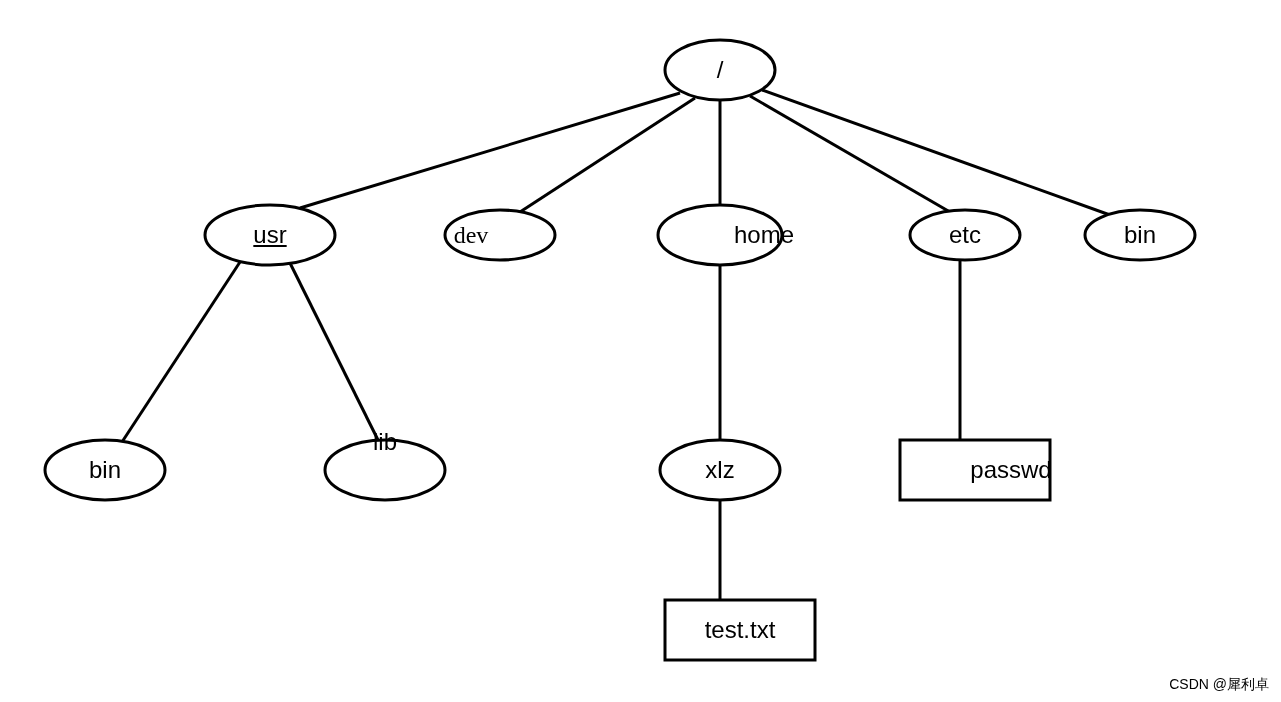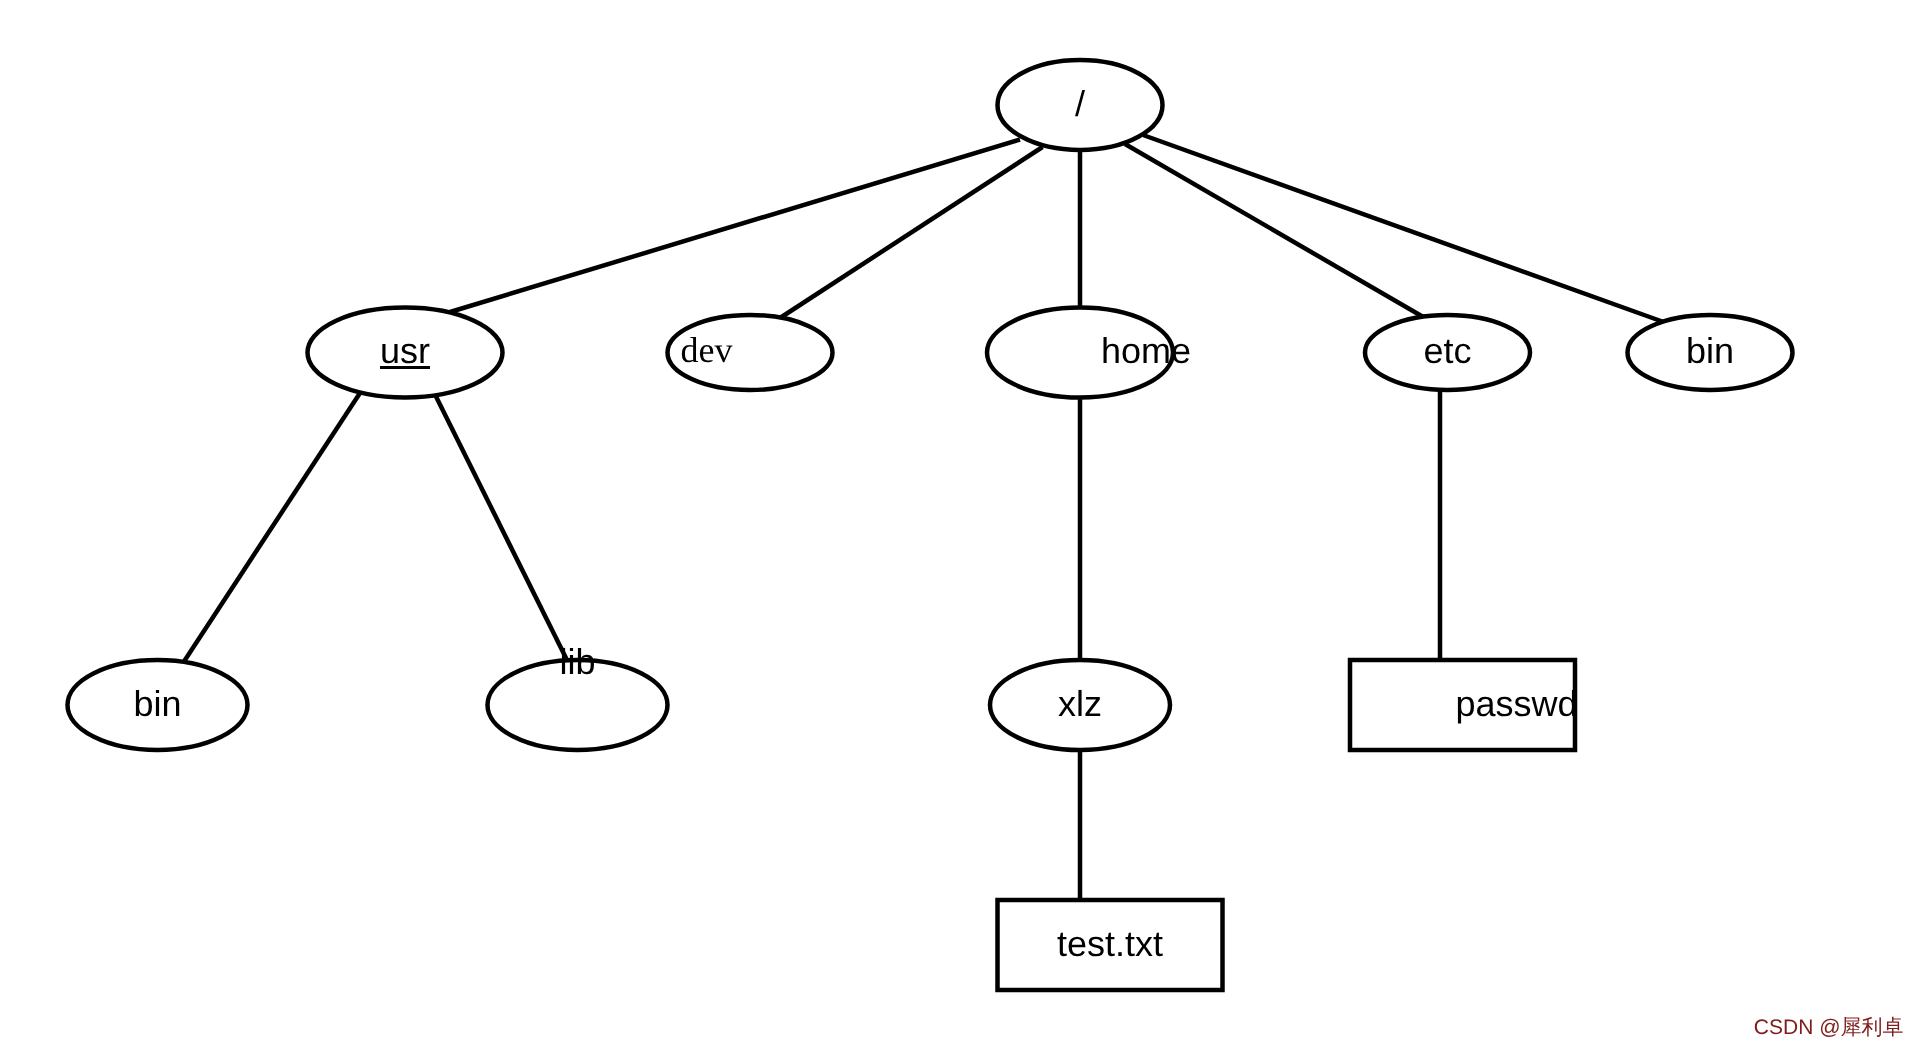--- a/index.html
+++ b/index.html
@@ -15,21 +15,21 @@
       position: absolute;
       font-size: 24px;
       transform: translate(-50%, -50%);
       white-space: nowrap;
     }
     .watermark {
       position: absolute;
       bottom: 8px;
       right: 12px;
       font-size: 14px;
-      color: #7f1d1d;
+      color: #000000;
     }
   </style>
 </head>
 <body>
 
 <svg width="1281" height="702">
 
   <g>
     <line x1="680" y1="93" x2="300" y2="208" stroke="black" stroke-width="3"></line>
     <line x1="695" y1="98" x2="520" y2="212" stroke="black" stroke-width="3"></line>

